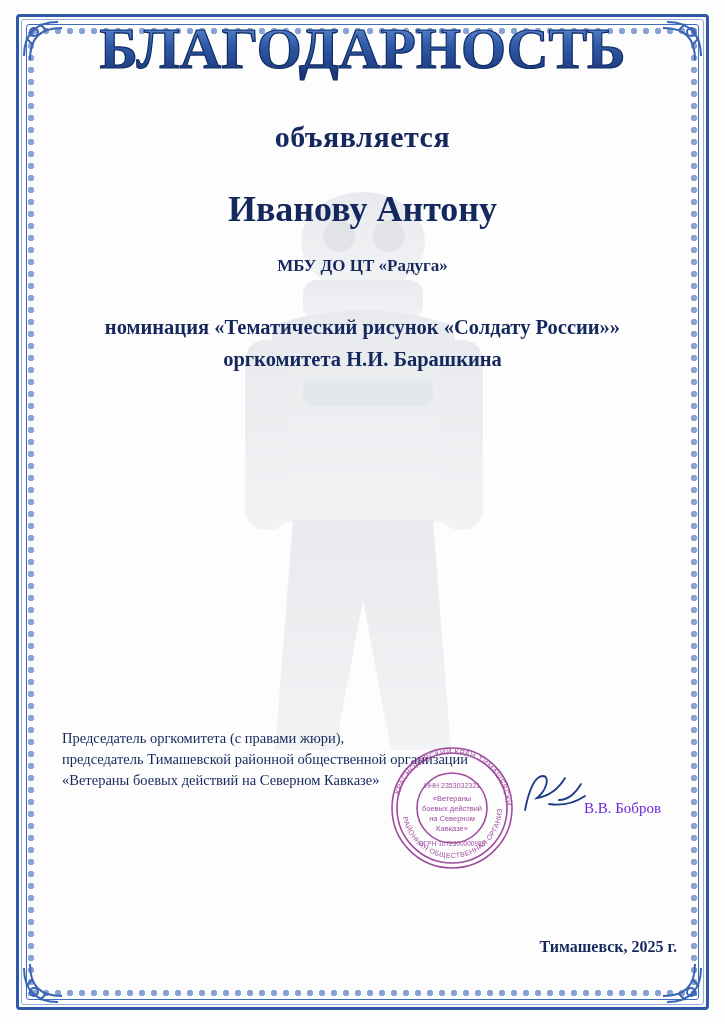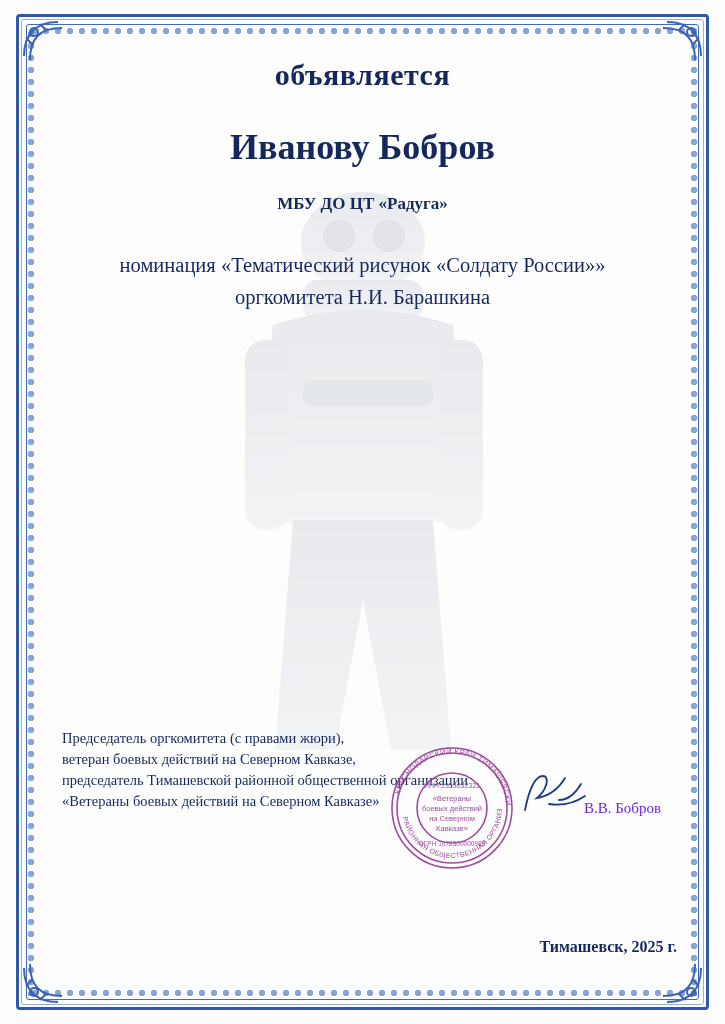--- a/index.html
+++ b/index.html
@@ -149,21 +149,21 @@
     margin-top: 50px;
     font-size: 20.5px;
     font-weight: bold;
     color: #14285e;
     line-height: 1.55;
   }
 
   .nomination {
     margin-top: 36px;
     font-size: 20.5px;
-    font-weight: normal;
+    font-weight: bold;
     color: #14285e;
     line-height: 1.55;
   }
 
   
   .sign-block {
     position: absolute;
     left: 14px;
     right: 10px;
     top: 710px;
@@ -280,37 +280,48 @@
       <path d="M140 370 l140 0 l18 230 l-60 0 l-28 -150 l-28 150 l-60 0 Z"></path>
       <rect x="150" y="230" width="130" height="26" rx="8" fill="#6d86ab"></rect>
       <circle cx="186" cy="86" r="16" fill="#56688a"></circle>
       <circle cx="236" cy="86" r="16" fill="#56688a"></circle>
     </g>
   </svg>
 
   <div class="content">
 
 
+    <div class="title-wrap">
+      <svg class="title-svg" viewBox="0 0 630 64" preserveAspectRatio="xMidYMid meet">
+        <defs>
+          <linearGradient id="tg" x1="0" y1="0" x2="0" y2="1">
+            <stop offset="0%" stop-color="#6f9ae0"></stop>
+            <stop offset="45%" stop-color="#2f5aa8"></stop>
+            <stop offset="100%" stop-color="#16316e"></stop>
+          </linearGradient>
+        </defs>
+        <text x="315" y="50" text-anchor="middle" font-family="&quot;Liberation Serif&quot;, serif" font-size="58" font-weight="bold" fill="url(#tg)" stroke="#102a63" stroke-width="1.2">БЛАГОДАРНОСТЬ</text>
+      </svg>
+    </div>
 
     <div class="declared">объявляется</div>
 
-    <div class="recipient">Иванову Бобров</div>
+    <div class="recipient">Иванову Антону</div>
 
     <div class="org">МБУ ДО ЦТ «Радуга»</div>
 
 
     <div class="nomination">
       <div>номинация «Тематический рисунок «Солдату России»»</div>
       <div>оргкомитета Н.И. Барашкина</div>
     </div>
 
     <div class="sign-block">
       <div class="sign-lines">
         <div>Председатель оргкомитета (с правами жюри),</div>
-        <div>ветеран боевых действий на Северном Кавказе,</div>
         <div>председатель Тимашевской районной общественной организации</div>
         <div>«Ветераны боевых действий на Северном Кавказе»</div>
       </div>
 
       <svg class="stamp" viewBox="0 0 140 140">
         <defs>
           <path id="arcTop" d="M16 70 a54 54 0 0 1 108 0"></path>
           <path id="arcBottom" d="M20 70 a50 50 0 0 0 100 0"></path>
         </defs>
         <g fill="none" stroke="#8f2f8f" stroke-width="1.6">

